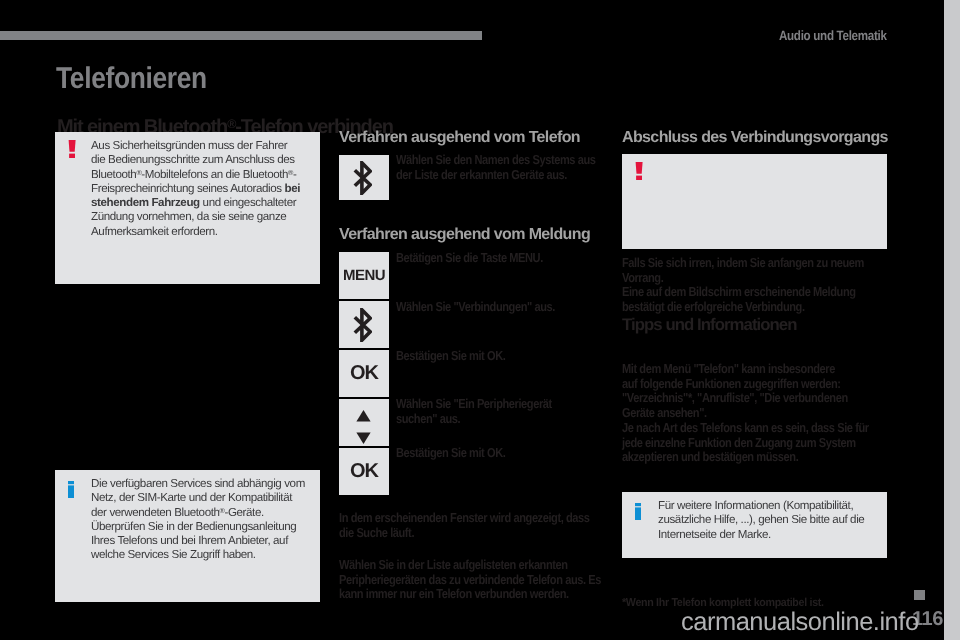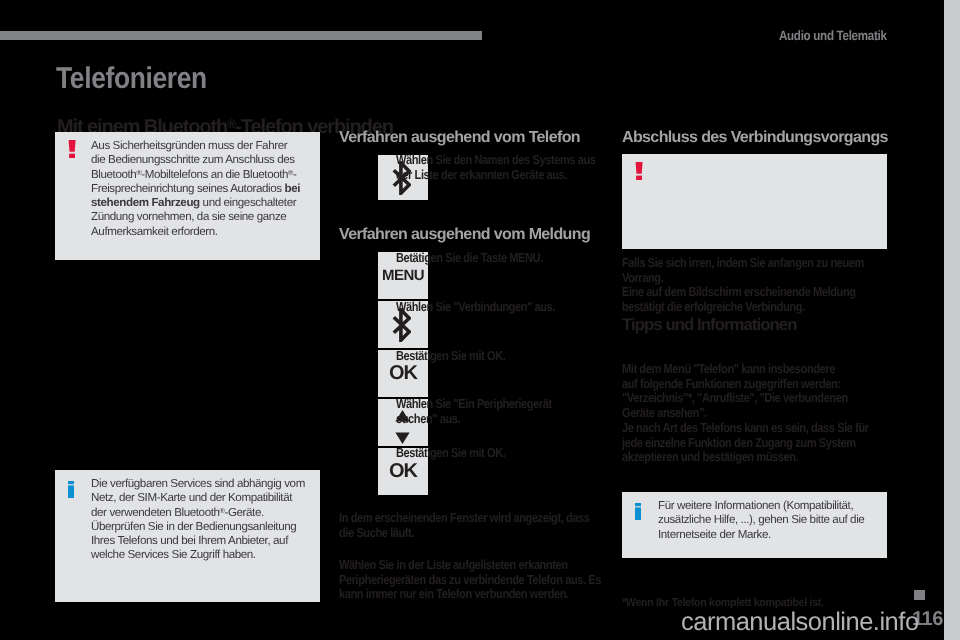--- a/index.html
+++ b/index.html
@@ -16,39 +16,39 @@
   .c1{left:55px;} .c3{left:622px;}
   .nbox{background:#e2e3e5;padding:7px 14px 12px 11px;display:flex;box-sizing:border-box;height:100%;}
   .nbox .ico{width:23px;flex:none;font-weight:bold;}
   .nbox .ico.warn{padding-top:1px;padding-left:2px;}
   .nbox .ico.info{padding-top:4px;padding-left:2px;}
   .nbox .tx{font-size:11.6px;letter-spacing:-0.4px;line-height:14.3px;color:#3a3a3c;white-space:pre;}
   sup.reg{font-size:.62em;vertical-align:.42em;line-height:0;}
   .h2{font-size:16px;letter-spacing:-0.62px;font-weight:bold;color:#a3a3a3;white-space:nowrap;}
   .h1b{font-size:16.8px;letter-spacing:-0.95px;font-weight:bold;color:#231f20;white-space:nowrap;}
   .bodytxt{font-size:13px;letter-spacing:-0.5px;line-height:14.6px;font-weight:bold;color:#231f20;white-space:pre;transform:scaleX(0.852);transform-origin:left top;}
-  .btn{position:absolute;width:50px;height:47px;background:#e2e3e5;display:flex;align-items:center;justify-content:center;margin-left:39px;}
+  .btn{position:absolute;width:50px;height:47px;background:#e2e3e5;display:flex;align-items:center;justify-content:center;}
   .btnlabel{font-weight:bold;font-size:15px;letter-spacing:-0.5px;color:#231f20;}
   .btnlabel.ok{font-size:20px;letter-spacing:-1.1px;font-weight:bold;}
   .steptx{position:absolute;font-size:13px;letter-spacing:-0.5px;line-height:14.5px;font-weight:bold;color:#231f20;white-space:pre;transform:scaleX(0.852);transform-origin:left top;}
   .wm{position:absolute;left:681px;top:608px;font-size:25.5px;color:#b1b2b4;letter-spacing:-0.5px;white-space:nowrap;}
   .pgnum{position:absolute;left:912px;top:608px;font-size:20px;font-weight:bold;color:#808184;letter-spacing:-0.5px;}
   .pgsq{position:absolute;left:914px;top:590px;width:11px;height:10px;background:#808184;}
   .foot{position:absolute;left:622px;top:597px;font-size:11.5px;letter-spacing:-0.35px;font-weight:bold;color:#231f20;transform:scaleX(0.93);transform-origin:left top;white-space:nowrap;}
 </style>
 </head>
 <body>
 
 <div class="page">
   <div class="topbar"></div>
   <div class="header-right">Audio und Telematik</div>
   <div class="title">Telefonieren</div>
   <div class="subtitle">Mit einem Bluetooth<sup class="reg">®</sup>-Telefon verbinden</div>
 
-  <div class="col c1" style="top:132px;height:128px">
+  <div class="col c1" style="top:132px;height:152px">
     <div class="nbox">
       <div class="ico warn"><svg width="9" height="18" viewBox="0 0 9 18">
             <path d="M0.6 0 H7.6 L6.7 11.8 H1.5 Z" fill="#e4133c"></path>
             <rect x="1.1" y="13.6" width="5.9" height="4.4" fill="#e4133c"></rect>
           </svg></div>
       <div class="tx">Aus Sicherheitsgründen muss der Fahrer
 die Bedienungsschritte zum Anschluss des
 Bluetooth<sup class="reg">®</sup>-Mobiltelefons an die Bluetooth<sup class="reg">®</sup>-
 Freisprecheinrichtung seines Autoradios <b>bei
 stehendem Fahrzeug</b> und eingeschalteter

